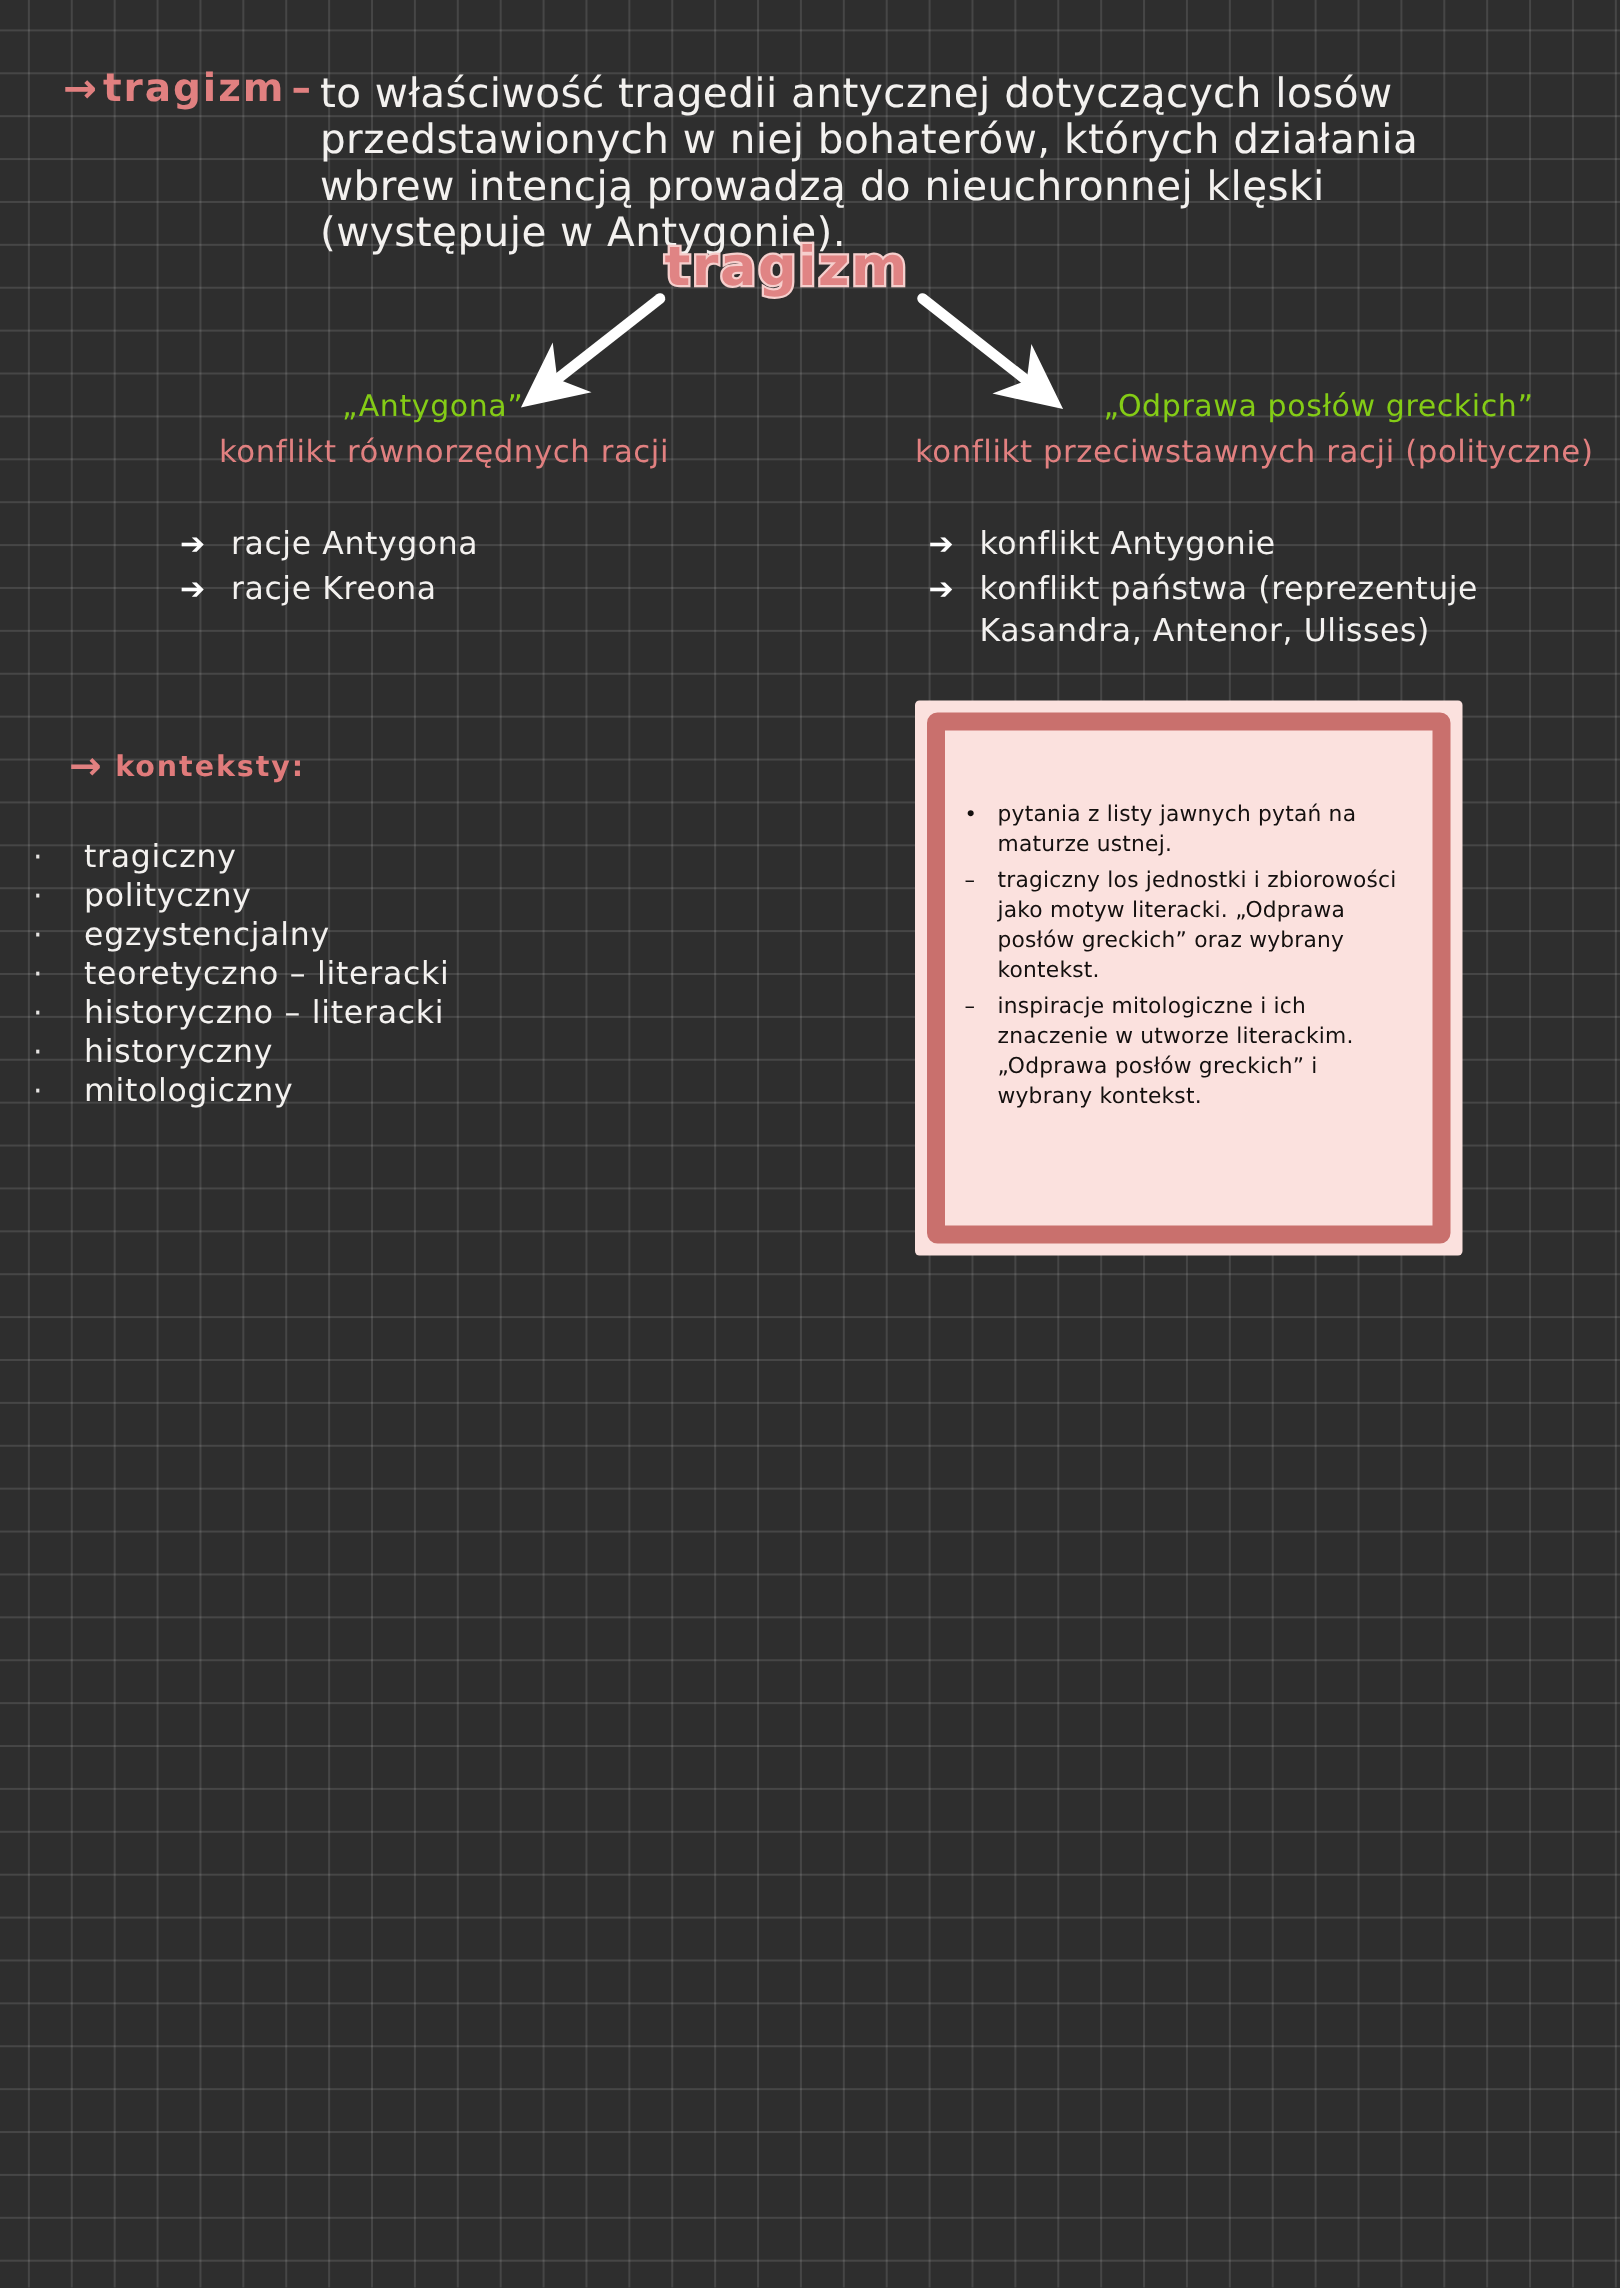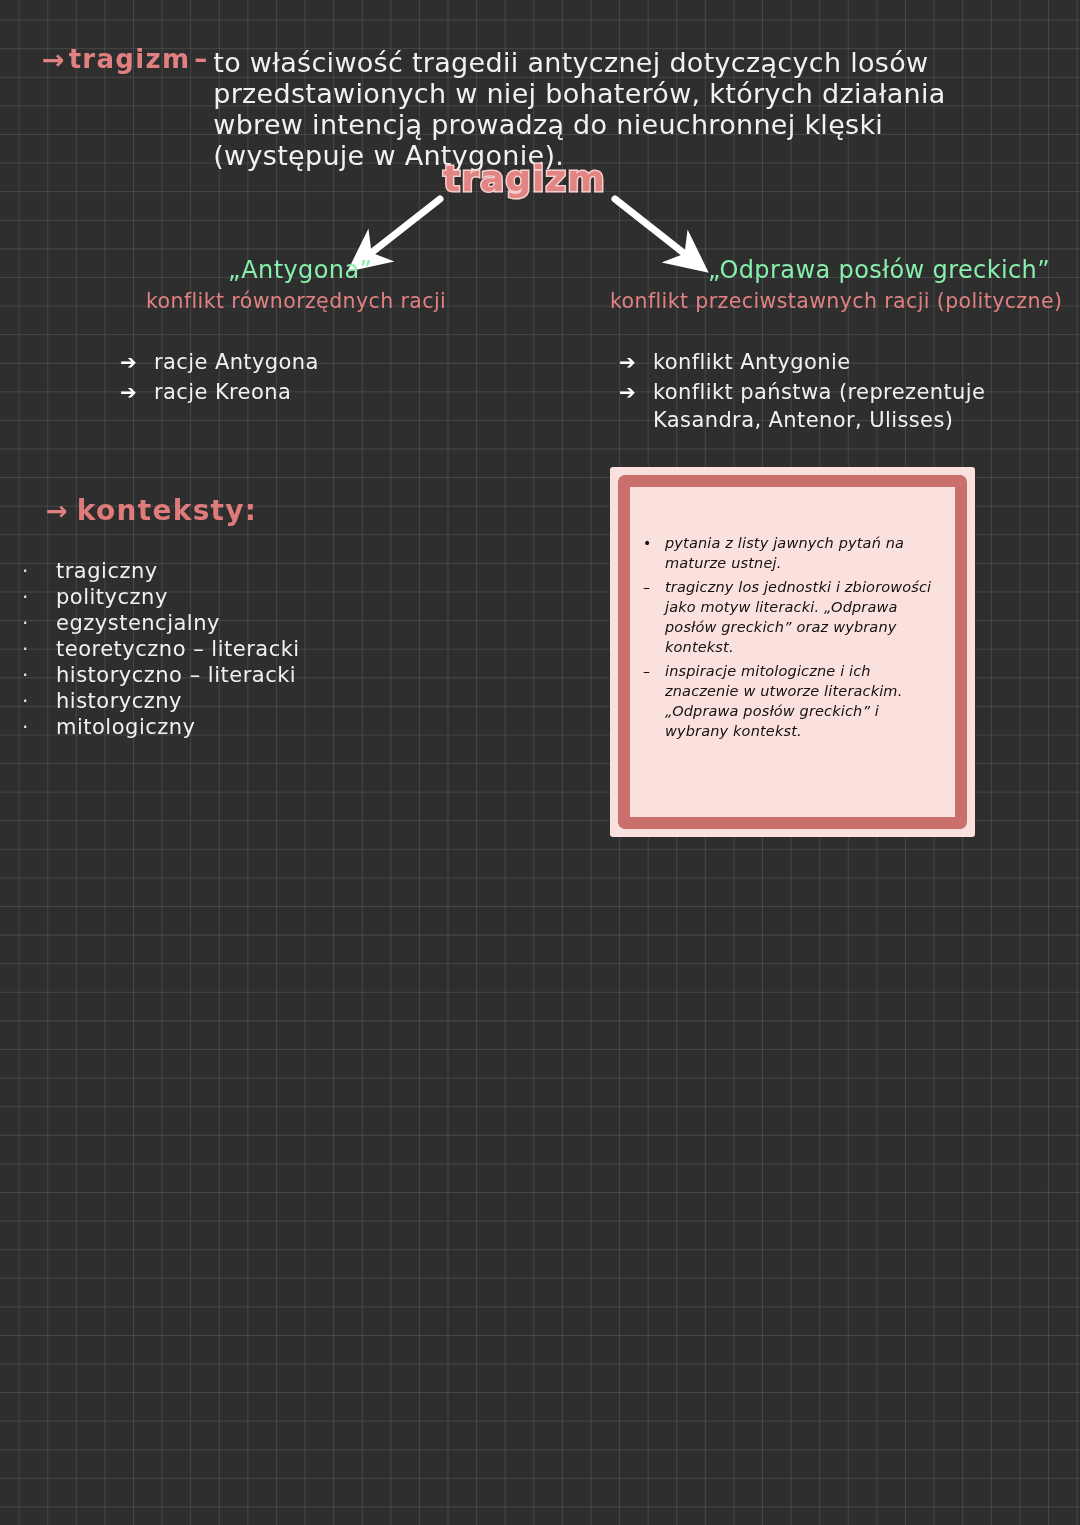--- a/index.html
+++ b/index.html
@@ -100,22 +100,22 @@
   }
 
   
   .branch {
     position: absolute;
   }
   #branch-left { left: 120px; top: 258px; width: 430px; }
   #branch-right { left: 610px; top: 258px; width: 460px; }
 
   .branch-work {
-    color: #86efac;
-    font-size: 24px;
+    color: #84cc16;
+    font-size: 20px;
     letter-spacing: 0.4px;
     line-height: 24px;
     white-space: nowrap;
   }
   #branch-left .branch-work { padding-left: 108px; }
   #branch-right .branch-work { padding-left: 78px; text-align: center; }
 
   .branch-conflict {
     color: #e18080;
     font-size: 20.5px;
@@ -162,21 +162,21 @@
     gap: 9px;
   }
   #konteksty-arrow {
     color: #e18080;
     font-size: 26px;
     font-weight: bold;
     line-height: 30px;
   }
   #konteksty-label {
     color: #e07b7b;
-    font-size: 28px;
+    font-size: 19px;
     font-weight: bold;
     letter-spacing: 1.3px;
     line-height: 32px;
   }
 
   
   #konteksty-list {
     position: absolute;
     left: 22px;
     top: 558px;
@@ -245,21 +245,21 @@
     margin-bottom: 18px;
   }
   .note-item:last-child { margin-bottom: 0; }
   .note-marker {
     flex: 0 0 auto;
     width: 22px;
     font-size: 14px;
     line-height: 20px;
     color: #14100f;
   }
-  .note-text { flex: 1 1 auto; font-style: italic; }
+  .note-text { flex: 1 1 auto; }
   .note-item.tight { margin-bottom: 4px; }
 </style>
 </head>
 <body>
 
 <div class="page">
 
   <div id="def-block">
     <div id="def-head-row">
       <span id="def-arrow">→</span>

